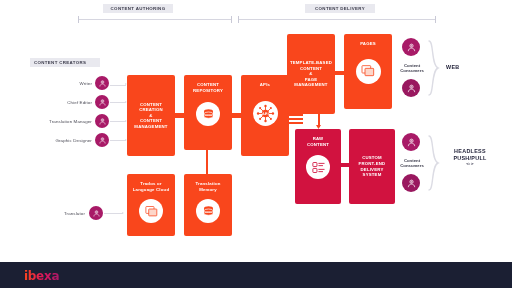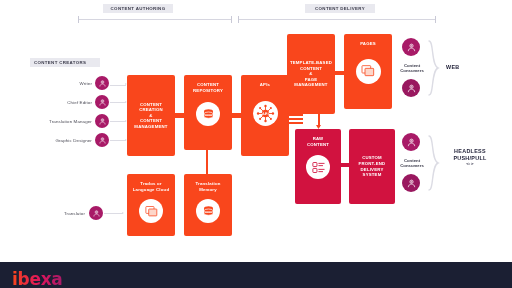--- a/index.html
+++ b/index.html
@@ -97,22 +97,22 @@
     text-align:left;line-height:6.6px;letter-spacing:.3px;white-space:nowrap;
   }
   .brace{position:absolute;}
 
   
   #footer{
     position:absolute;left:0;bottom:0;width:512px;height:26px;
     background:#1b1f33;
   }
   #logo{
-    position:absolute;left:12px;top:7px;
-    font-size:17px;font-weight:bold;letter-spacing:-0.3px;
+    position:absolute;left:24px;top:7px;
+    font-size:12px;font-weight:bold;letter-spacing:-0.3px;
     background:linear-gradient(90deg,#f9461c 0%,#e0155c 55%,#a81a67 100%);
     -webkit-background-clip:text;background-clip:text;color:transparent;
     font-family:"DejaVu Sans", sans-serif;
   }
 </style>
 </head>
 <body>
 
 <div id="stage">
 

